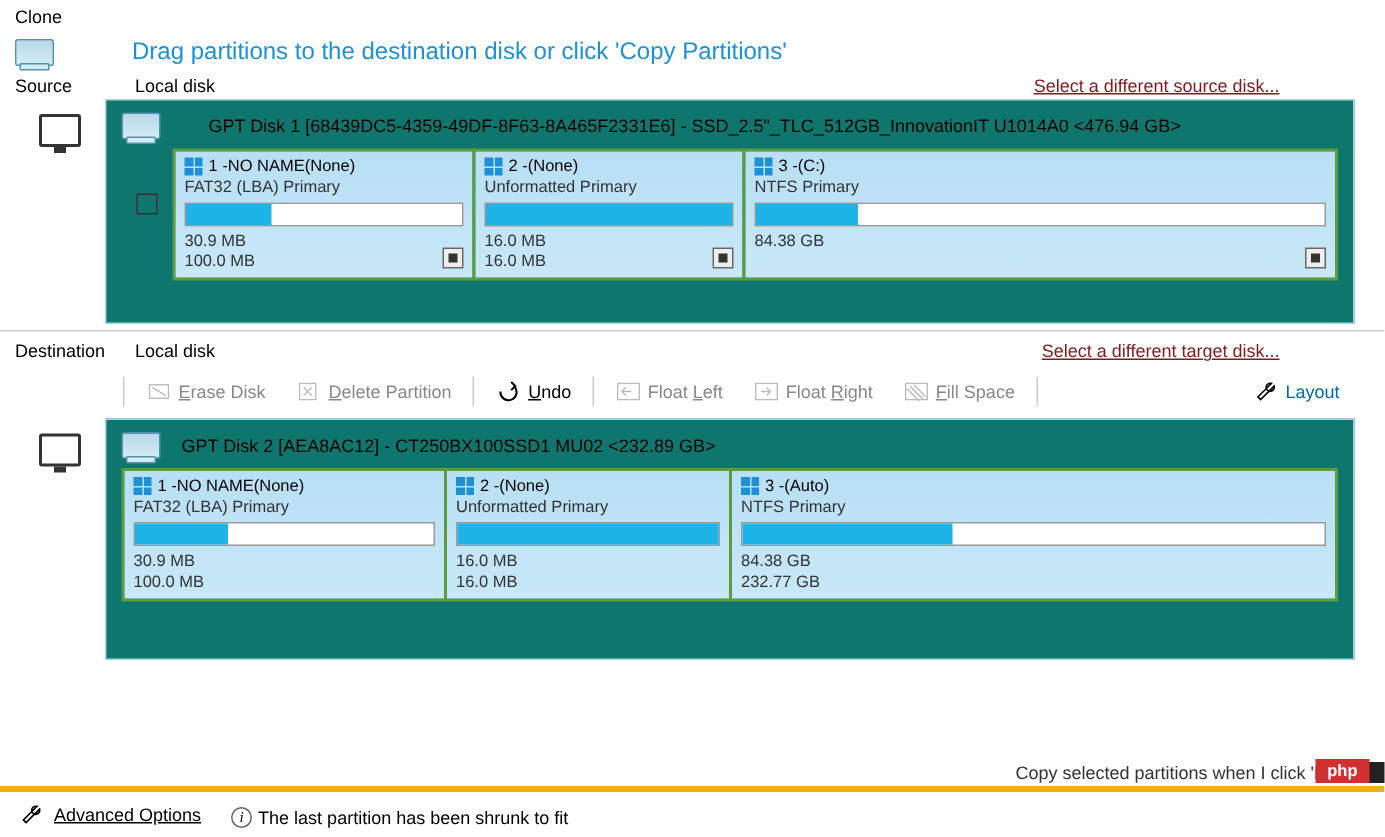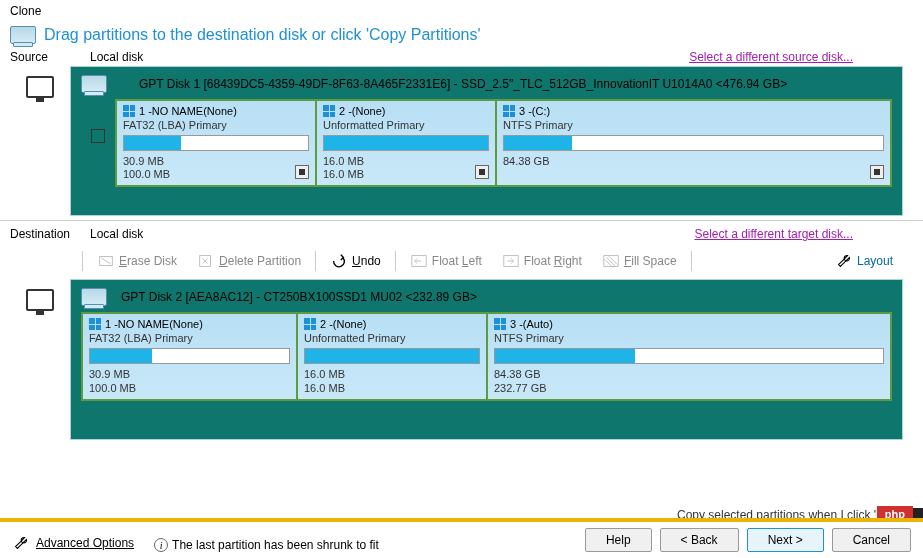--- a/index.html
+++ b/index.html
@@ -1,27 +1,27 @@
 <!DOCTYPE html>
 <html><head>
 <meta charset="utf-8">
 <style>
 * { box-sizing: border-box; margin: 0; padding: 0; font-family: "Segoe UI", Tahoma, sans-serif; }
 body { width: 923px; height: 558px; background: #fff; font-size: 12px; color: #000; overflow: hidden; position: relative; }
-.header-row { display: flex; align-items: center; padding: 4px 10px; }
+.header-row { display: flex; align-items: center; padding: 4px 10px; gap: 44px; }
 .title-link { color: #1e90d8; font-size: 16px; cursor: pointer; }
 .clone-label { font-size: 12px; padding: 4px 10px; }
 .disk-icon { width: 26px; height: 18px; background: linear-gradient(#b8d8e8, #d4ecf5); border: 1px solid #5590b0; border-radius: 2px; margin-right: 8px; position: relative; }
 .disk-icon::after { content: ''; position: absolute; bottom: -4px; left: 2px; right: 2px; height: 3px; background: #d4ecf5; border: 1px solid #5590b0; border-radius: 1px; }
 .monitor-icon { width: 28px; height: 22px; border: 2px solid #333; border-radius: 2px; position: relative; margin: 4px 10px; }
 .monitor-icon::after { content: ''; position: absolute; bottom: -6px; left: 8px; right: 8px; height: 4px; background: #333; }
 .section-row { display: flex; padding: 2px 10px; align-items: baseline; }
 .section-label { width: 50px; font-size: 12px; }
 .local-disk { margin-left: 30px; font-size: 12px; }
-.select-link { color: #a21caf; text-decoration: underline; font-size: 12px; margin-left: auto; margin-right: 60px; cursor: pointer; }
+.select-link { color: #7f1d1d; text-decoration: underline; font-size: 12px; margin-left: auto; margin-right: 60px; cursor: pointer; }
 .main-area { display: flex; padding: 0 10px; }
 .left-col { width: 60px; display: flex; flex-direction: column; align-items: center; padding-top: 6px; }
 .disk-panel { flex: 1; border: 1px solid #a8d4e8; background: #0f766e; padding: 8px 10px; margin-right: 10px; }
 .disk-title-row { display: flex; align-items: center; margin-bottom: 6px; }
 .disk-title { font-size: 12px; margin-left: 6px; }
 .partitions-row { display: flex; border: 2px solid #5c9c3e; }
 .partition { border-right: 2px solid #5c9c3e; padding: 4px 6px; display: flex; flex-direction: column; position: relative; background: linear-gradient(#b8dff5, #c8e8f8); }
 .partition:last-child { border-right: none; }
 .part-header { display: flex; align-items: center; font-size: 11px; margin-bottom: 2px; }
 .win-icon { width: 12px; height: 12px; margin-right: 4px; display: inline-grid; grid-template: 1fr 1fr / 1fr 1fr; gap: 1px; }
@@ -301,19 +301,13 @@
   <div class="adv-opt">
     <svg class="wrench-icon" viewBox="0 0 20 20">
         <path d="M 14 4 A 3 3 0 1 0 16 6 L 13 9 L 6 16 L 4 14 L 11 7 Z" fill="none" stroke="#000" stroke-width="1.2"></path>
       </svg>
     <span>Advanced Options</span>
   </div>
   <div class="status-text">
     <span class="info-icon">i</span>
     <span>The last partition has been shrunk to fit</span>
   </div>
-  <div class="btns">
-    <button class="btn">Help</button>
-    <button class="btn">&lt; Back</button>
-    <button class="btn primary">Next &gt;</button>
-    <button class="btn">Cancel</button>
-  </div>
 </div>
 
 </body></html>

